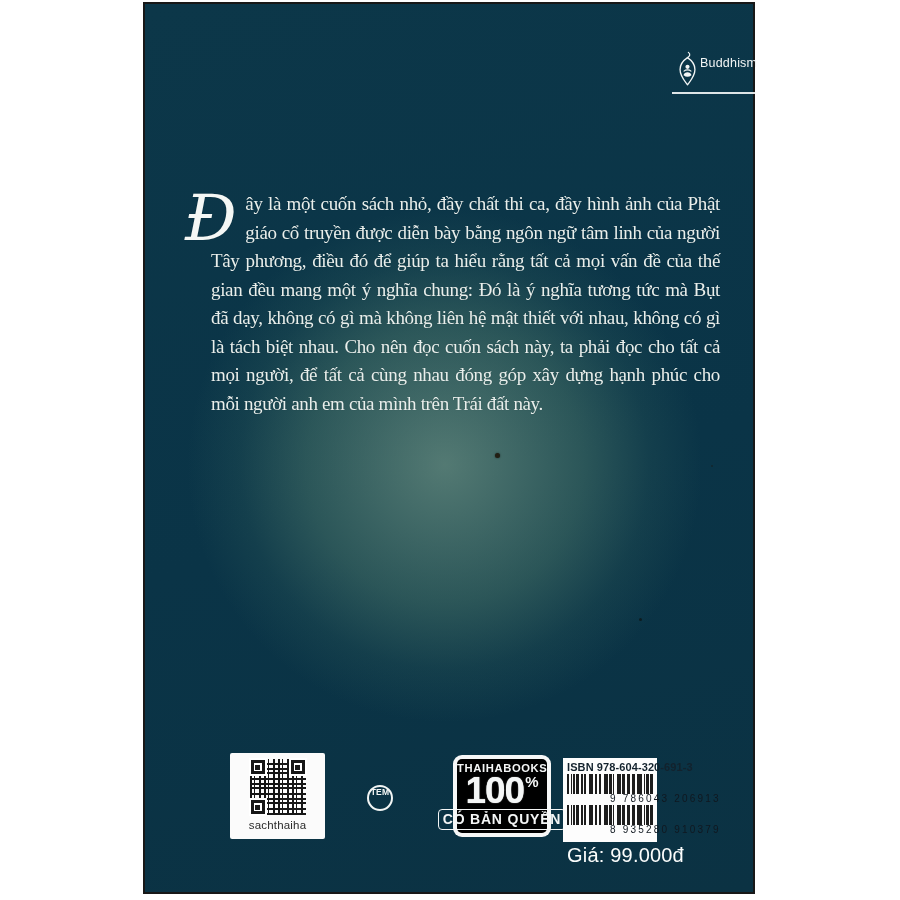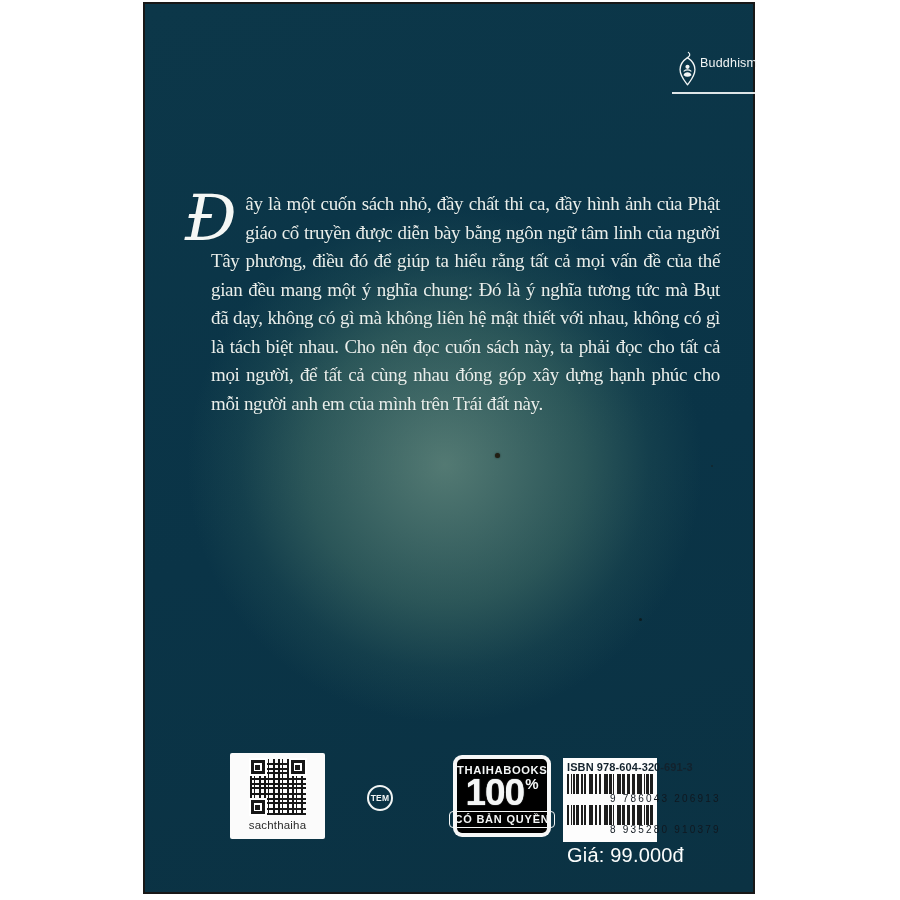--- a/index.html
+++ b/index.html
@@ -76,21 +76,21 @@
   }
   .finder.tl{left:1px;top:1px;}
   .finder.tr{right:1px;top:1px;}
   .finder.bl{left:1px;bottom:1px;}
   .qr-label{
     margin-top:4px;color:#2b2b2b;font-size:11.5px;letter-spacing:0.2px;
   }
   .tem{
     position:absolute;left:222px;top:781px;width:22px;height:22px;
     border:2.5px solid #f2f5f4;border-radius:50%;
-    display:flex;align-items:center;justify-content:center;
+    display:flex;justify-content:center;
   }
   .tem span{color:#f2f5f4;font-size:8.5px;font-weight:bold;letter-spacing:0.2px;}
   .badge{
     position:absolute;left:308px;top:751px;width:98px;height:82px;
     box-sizing:border-box;background:#f6f7f7;border-radius:9px;padding:4px;
   }
   .badge-inner{
     box-sizing:border-box;width:100%;height:100%;
     background:#000000;border-radius:5px;
     display:flex;flex-direction:column;align-items:center;justify-content:center;
@@ -105,21 +105,21 @@
   }
   .badge-hundred .num{
     color:#f4f6f6;font-weight:bold;font-size:37px;letter-spacing:-1px;
     text-shadow:0 0 1px #f4f6f6;
   }
   .badge-hundred .pct{
     color:#f4f6f6;font-weight:bold;font-size:15px;margin:0 0 1px 1px;
   }
   .badge-tagline{
     border:1.8px solid #f4f6f6;border-radius:4px;
-    color:#f4f6f6;font-weight:bold;font-size:11px;letter-spacing:0.8px;
+    color:#f4f6f6;font-weight:bold;font-size:14px;letter-spacing:0.8px;
     padding:1.5px 4px;white-space:nowrap;
   }
   .barcode-card{
     position:absolute;left:418px;top:754px;width:94px;height:84px;
     box-sizing:border-box;background:#fdfdfd;padding:3px 4px;
     display:flex;flex-direction:column;align-items:stretch;
   }
   .isbn{
     color:#13222d;font-size:11px;font-weight:bold;text-align:center;
     letter-spacing:0.1px;white-space:nowrap;

